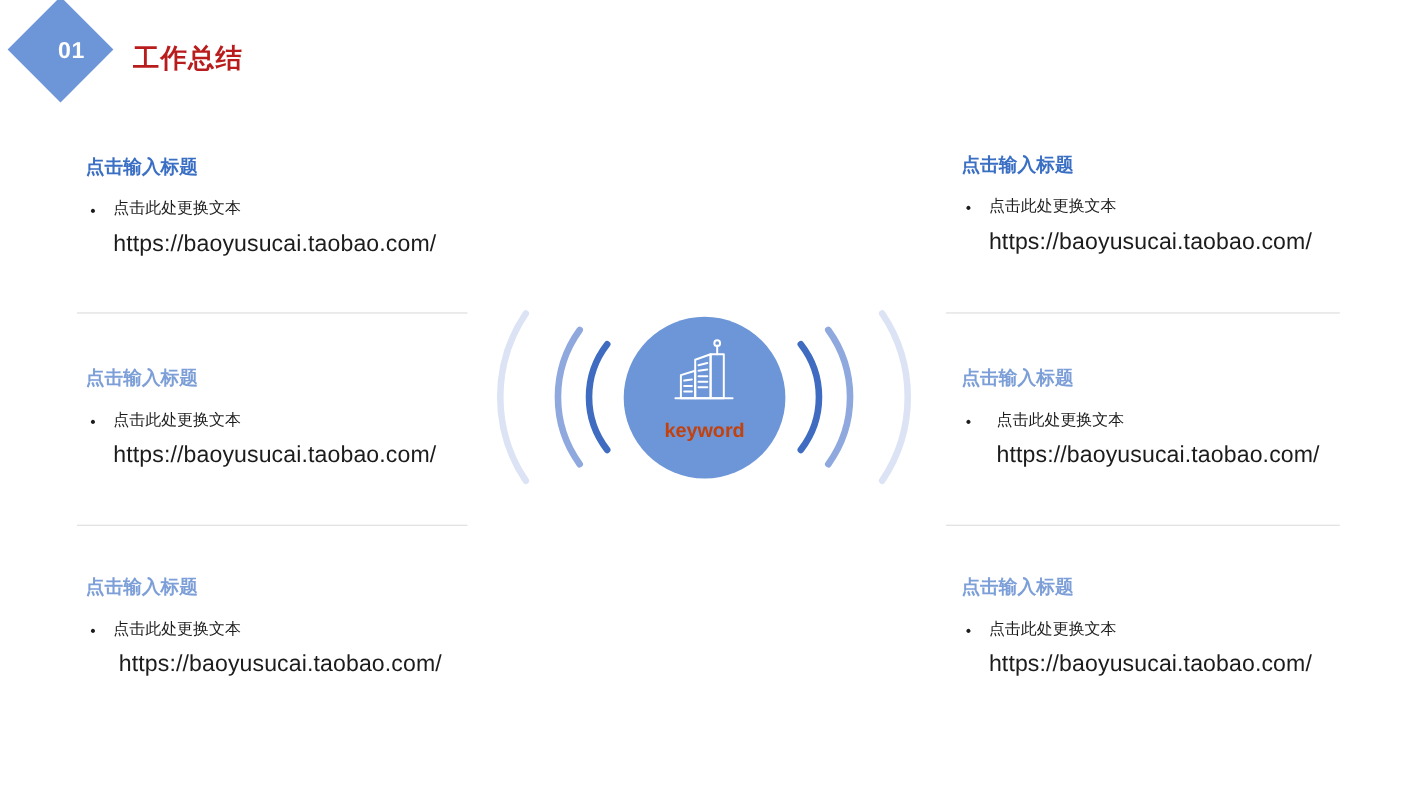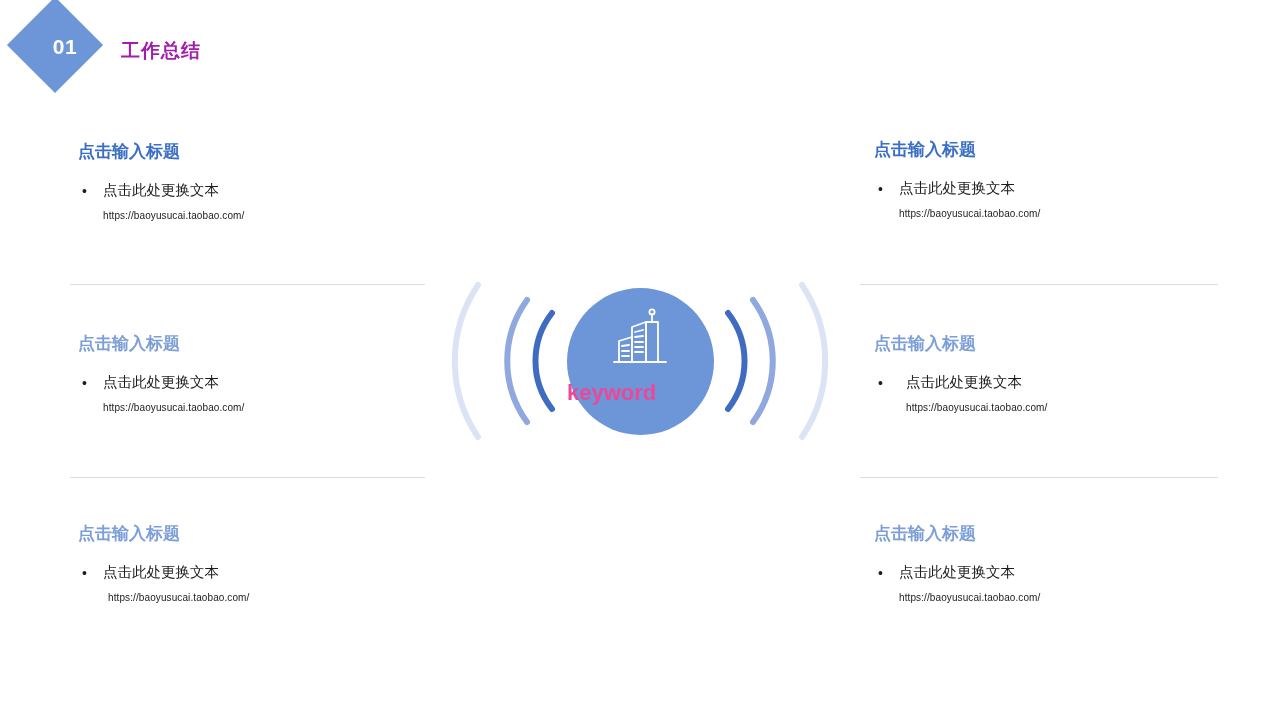--- a/index.html
+++ b/index.html
@@ -41,23 +41,23 @@
     color: #ffffff;
     font-size: 21px;
     font-weight: bold;
     letter-spacing: 0.5px;
     line-height: 1;
   }
   .header-title {
     position: absolute;
     left: 121px;
     top: 40px;
-    font-size: 19px;
-    font-weight: bold;
-    color: #a21caf;
+    font-size: 24px;
+    font-weight: bold;
+    color: #b91c1c;
     letter-spacing: 1px;
     line-height: 1.2;
     font-family: Liberation Serif, serif;
   }
 
   
   .block {
     position: absolute;
     width: 358px;
   }
@@ -87,21 +87,21 @@
     position: absolute;
     left: 4px;
     top: 1px;
     font-size: 14px;
     color: #1c1c1c;
     line-height: 1.15;
   }
   .bullet-url {
     margin-top: 11px;
     padding-left: 25px;
-    font-size: 10px;
+    font-size: 21px;
     color: #1c1c1c;
     line-height: 1.15;
     white-space: nowrap;
     letter-spacing: 0.1px;
   }
 
   .divider {
     position: absolute;
     height: 1px;
     background: #dcdcdc;
@@ -144,23 +144,23 @@
     width: 147px;
     height: 147px;
     border-radius: 50%;
     background: #6d96d8;
   }
   .keyword-label {
     position: absolute;
     left: 567px;
     top: 382px;
     width: 147px;
-    text-align: left;
-    color: #ec4899;
-    font-size: 22px;
+    text-align: center;
+    color: #c2410c;
+    font-size: 18px;
     font-weight: bold;
     line-height: 1;
   }
   .building-icon {
     position: absolute;
     left: 606px;
     top: 306px;
     width: 70px;
     height: 66px;
   }

